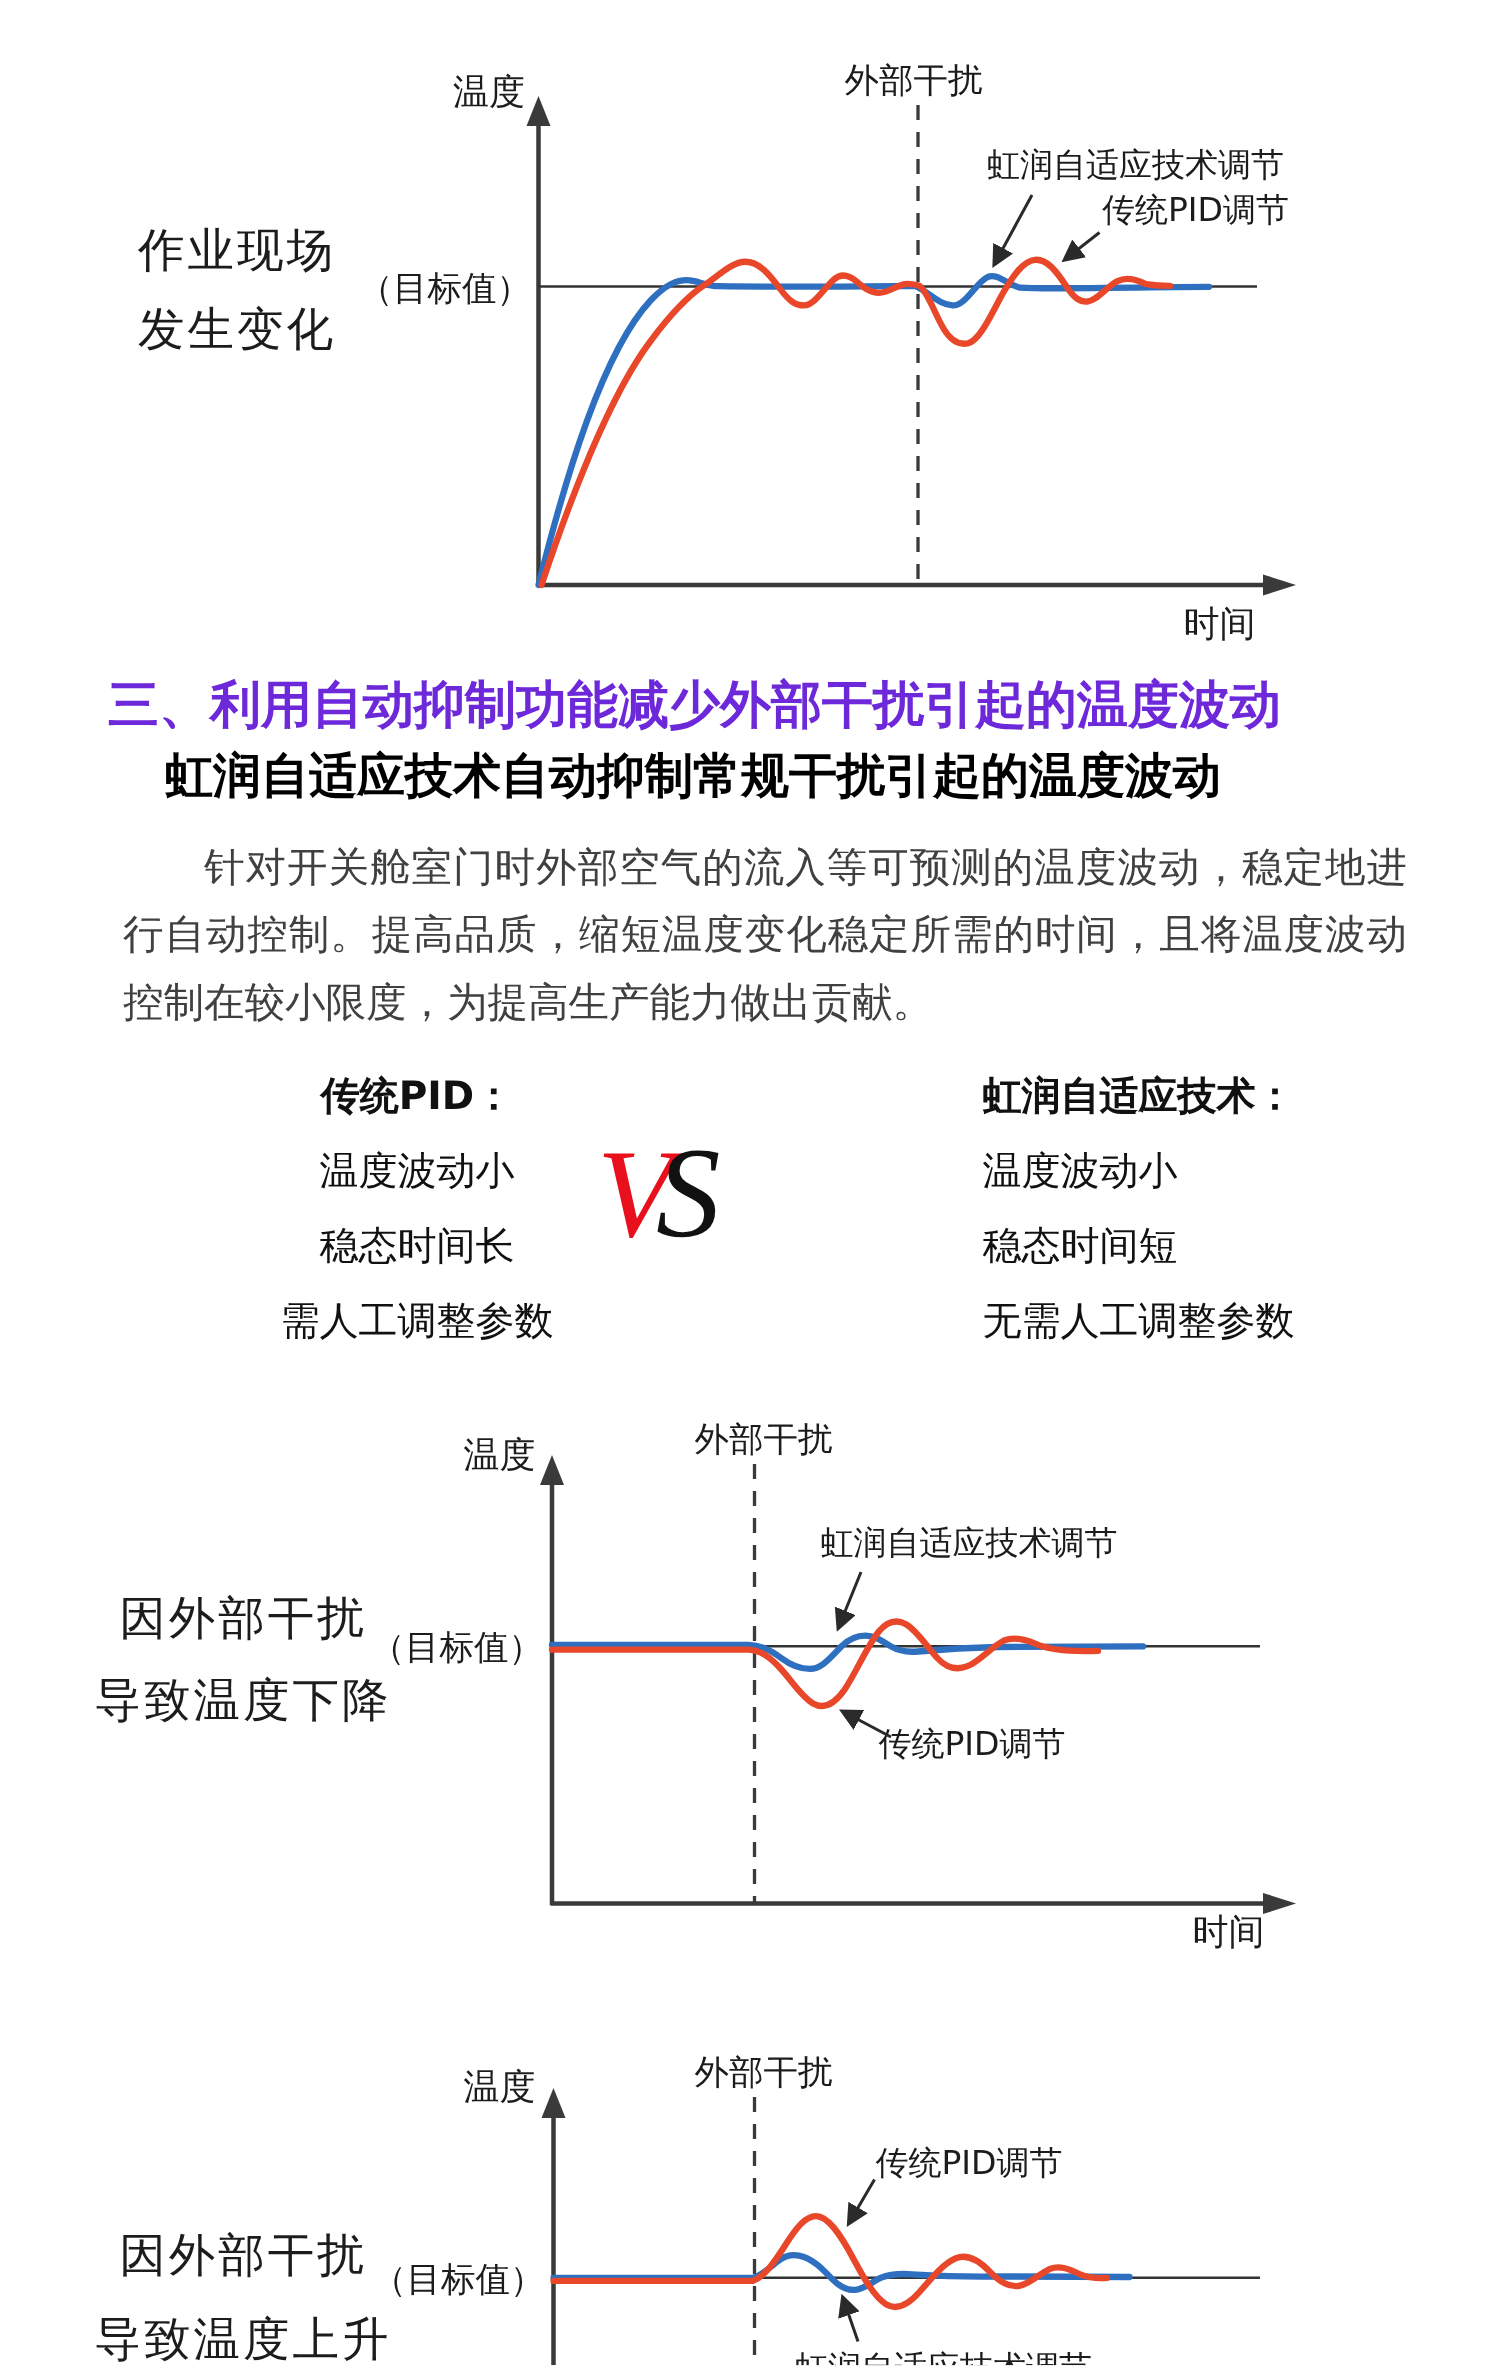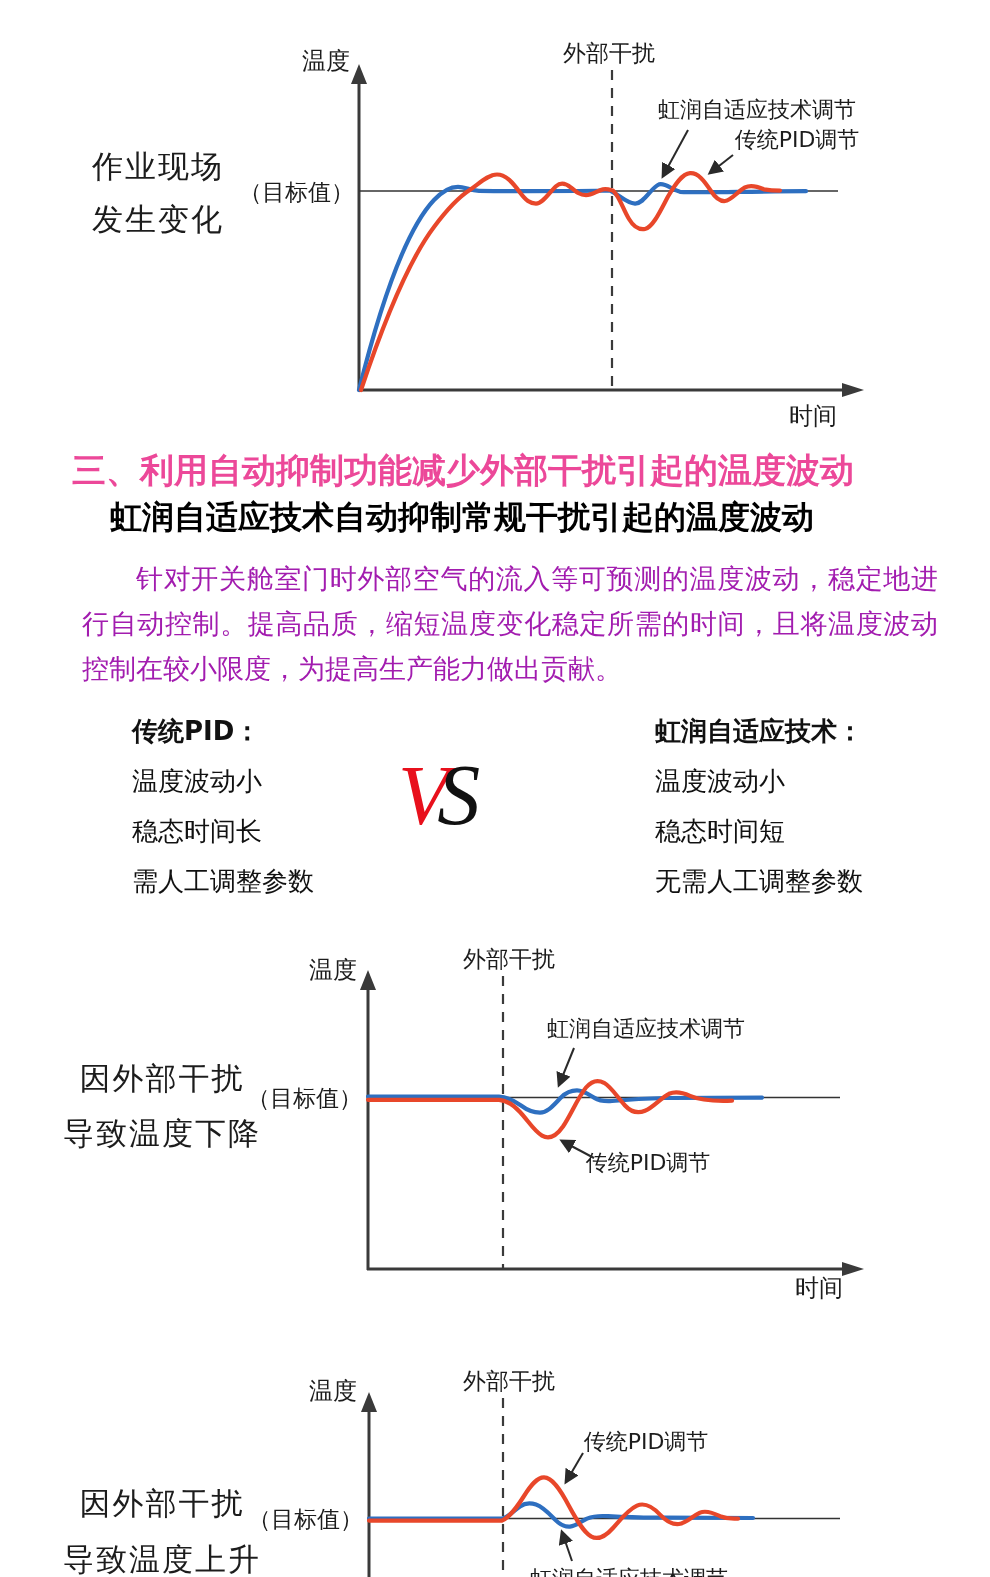--- a/index.html
+++ b/index.html
@@ -6,29 +6,29 @@
   .page{position:relative;width:990px;height:1577px;background:#ffffff;overflow:hidden;
         font-family:"DejaVu Sans","Liberation Sans",sans-serif;color:#141414;}
   svg.chart{position:absolute;left:0;display:block;}
   svg text{font-family:"DejaVu Sans","Liberation Sans",sans-serif;fill:#1c1c1c;}
   text.cap{font-size:31px;letter-spacing:2px;}
   text.axis-label{font-size:24px;}
   text.small-label{font-size:22px;}
   text.target{font-size:23px;}
   text.disturb{font-size:23px;}
   .title{position:absolute;left:72px;top:450px;width:860px;font-size:34px;line-height:40px;
-         font-weight:bold;color:#ec4899;}
+         font-weight:bold;color:#6d28d9;}
   .subtitle{position:absolute;left:110px;top:500px;width:820px;font-size:32px;line-height:34px;
          font-weight:bold;color:#000;}
   .para{position:absolute;left:82px;top:556px;width:856px;font-size:27px;line-height:45px;
-        color:#a21caf;text-indent:54px;text-align:justify;}
+        color:#404040;text-indent:54px;text-align:justify;}
   .cmp-col{position:absolute;top:706px;width:330px;}
   .cmp-col .row{height:50px;line-height:50px;font-size:26px;color:#111;}
   .cmp-col .head{font-weight:bold;}
-  .cmp-left{left:132px;}
+  .cmp-left{left:113px;text-align:center;}
   .cmp-right{left:655px;width:340px;}
   .vs-wrap{position:absolute;left:398px;top:752px;font-family:Liberation Serif, serif;
            font-style:italic;line-height:1;}
   .vs-v{font-size:84px;color:#e8101c;}
   .vs-s{font-size:86px;color:#111;margin-left:-12px;font-weight:300;}
 </style>
 </head>
 <body>
 
 <div class="page">

